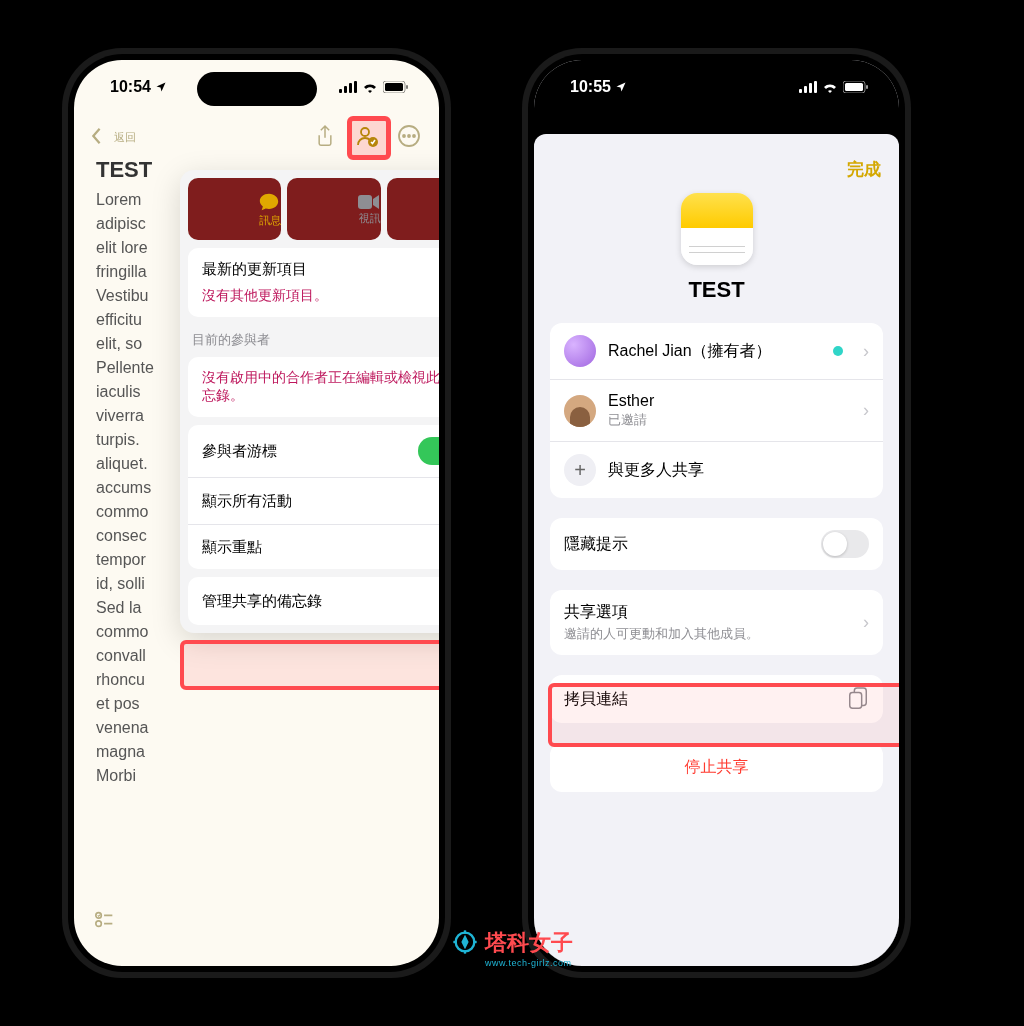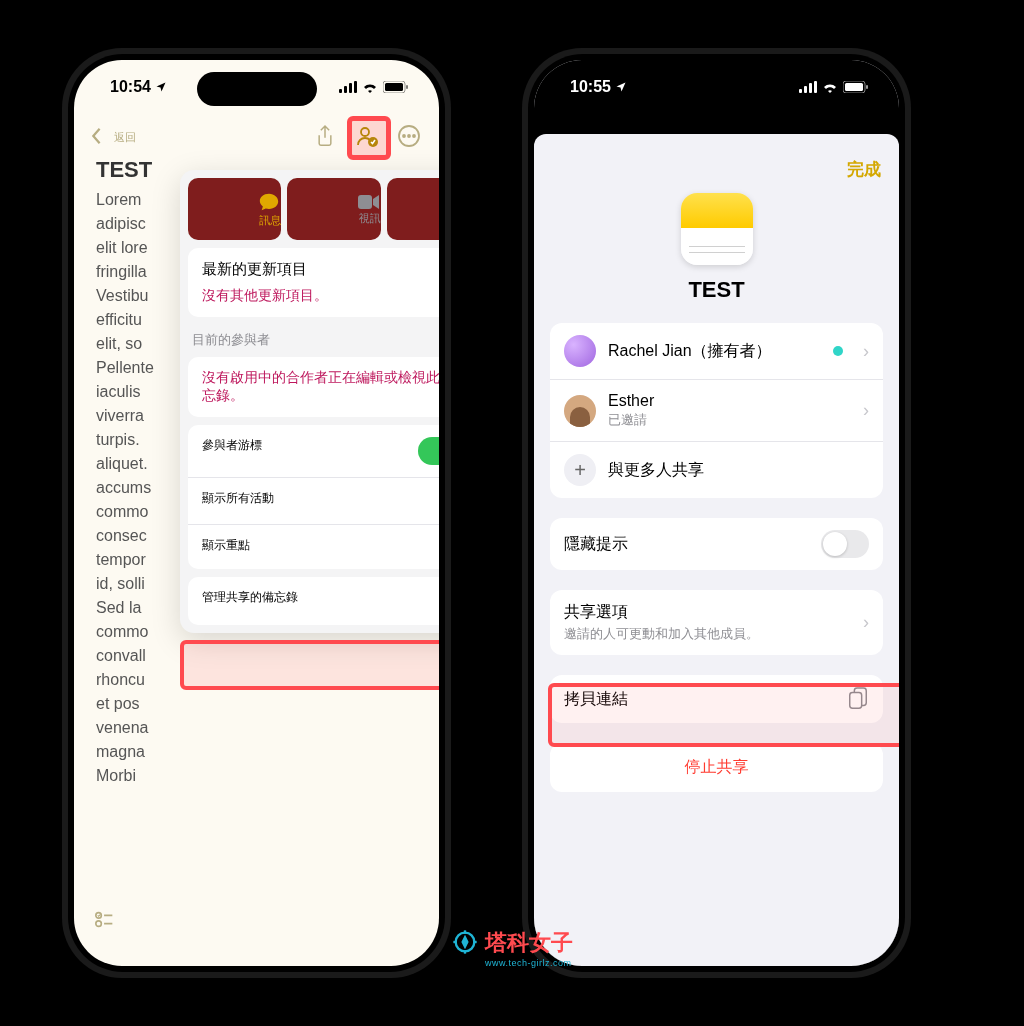--- a/index.html
+++ b/index.html
@@ -127,23 +127,24 @@
 .card-sub { font-size: 14px; color: #be185d; }
 .section-label { font-size: 13px; color: #8e8e93; margin: 14px 4px 4px; }
 .list {
   background: #fff;
   border-radius: 10px;
   margin-top: 8px;
   overflow: hidden;
 }
 .list-row {
   display: flex;
+  align-items: center;
   justify-content: space-between;
   padding: 12px 14px;
-  font-size: 12px;
+  font-size: 15px;
   border-top: 0.5px solid #e5e5ea;
 }
 .list-row:first-child { border-top: none; }
 .row-label { color: #000; }
 .toggle {
   width: 48px; height: 28px;
   background: #34c759;
   border-radius: 14px;
   position: relative;
 }

